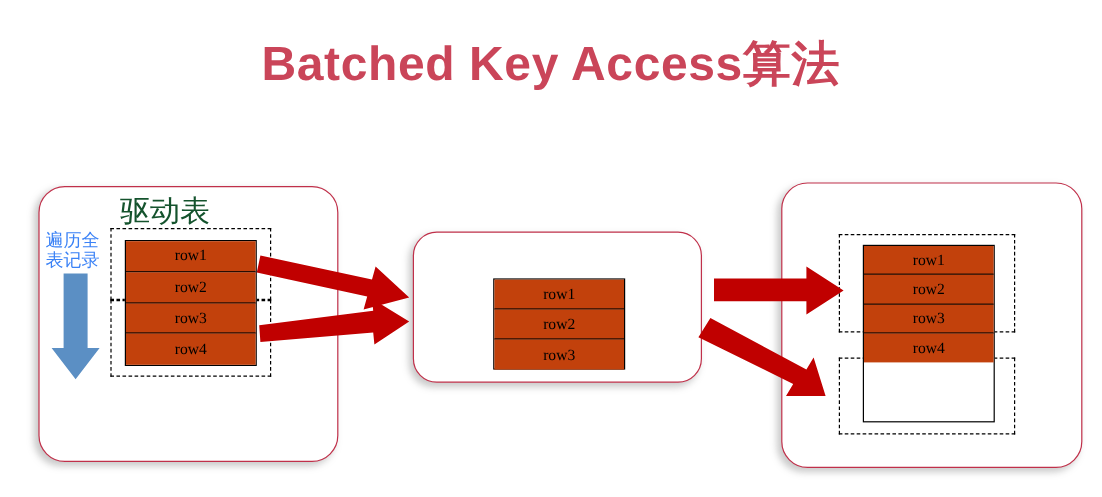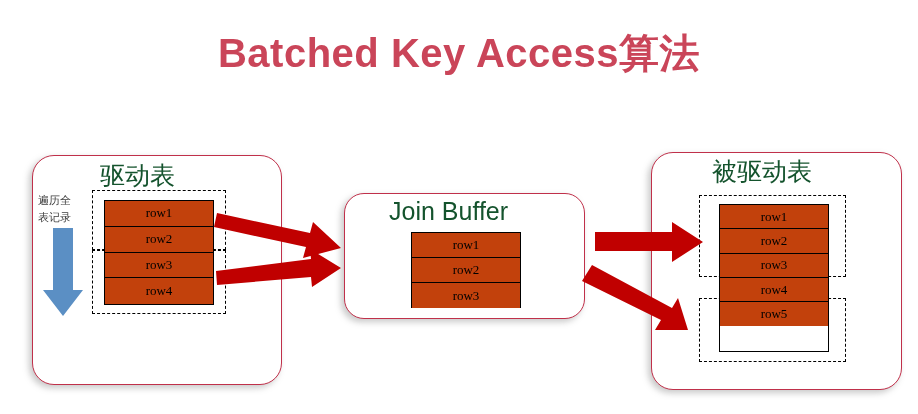--- a/index.html
+++ b/index.html
@@ -101,23 +101,23 @@
   #dash-driving-bottom { left: 92px;  top: 250px; width: 134px; height: 64px; }
   #dash-driven-top     { left: 699px; top: 195px; width: 147px; height: 82px; }
   #dash-driven-bottom  { left: 699px; top: 298px; width: 147px; height: 64px; }
 
   
   #scan-label {
     position: absolute;
     left: 38px;
     top: 192px;
     width: 52px;
-    font-size: 11px;
+    font-size: 15px;
     line-height: 17px;
-    color: #404040;
+    color: #3b82f6;
     text-align: left;
     white-space: nowrap;
   }
 
   
   #arrow-layer {
     position: absolute;
     left: 0;
     top: 0;
     width: 918px;
@@ -146,41 +146,38 @@
 
   <div class="row-table" id="table-driving">
     <div class="row-cell">row1</div>
     <div class="row-cell">row2</div>
     <div class="row-cell">row3</div>
     <div class="row-cell">row4</div>
   </div>
 
   <div class="round-box" id="box-joinbuf"></div>
 
-  <div class="box-caption" id="cap-joinbuf">Join Buffer</div>
 
   <div class="row-table" id="table-joinbuf">
     <div class="row-cell">row1</div>
     <div class="row-cell">row2</div>
     <div class="row-cell">row3</div>
   </div>
 
   <div class="round-box" id="box-driven"></div>
 
-  <div class="box-caption" id="cap-driven">被驱动表</div>
 
   <div class="dashed-group" id="dash-driven-top"></div>
   <div class="dashed-group" id="dash-driven-bottom"></div>
 
   <div class="row-table" id="table-driven">
     <div class="row-cell">row1</div>
     <div class="row-cell">row2</div>
     <div class="row-cell">row3</div>
     <div class="row-cell">row4</div>
-    <div class="row-cell">row5</div>
   </div>
 
   <svg id="arrow-layer" viewBox="0 0 918 414">
 
     <g>
       <polygon points="53,228 73,228 73,290 83,290 63,316 43,290 53,290" fill="#5B8FC4"></polygon>
     </g>
 
     <g>
       <polygon points="217,213 310,233 313,222 341,248 303,258 306,247 214,227" fill="#C00000"></polygon>

